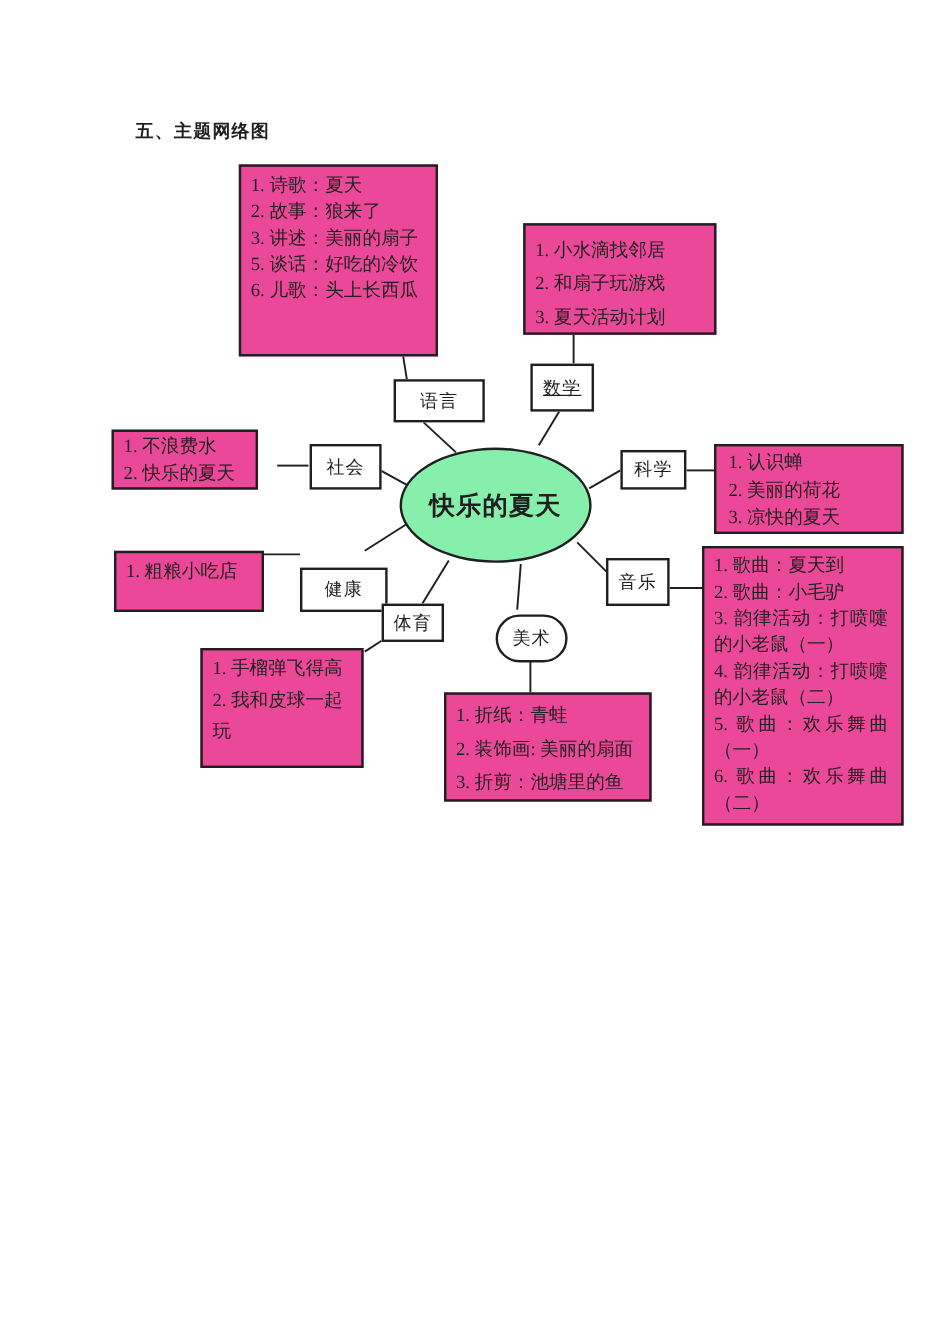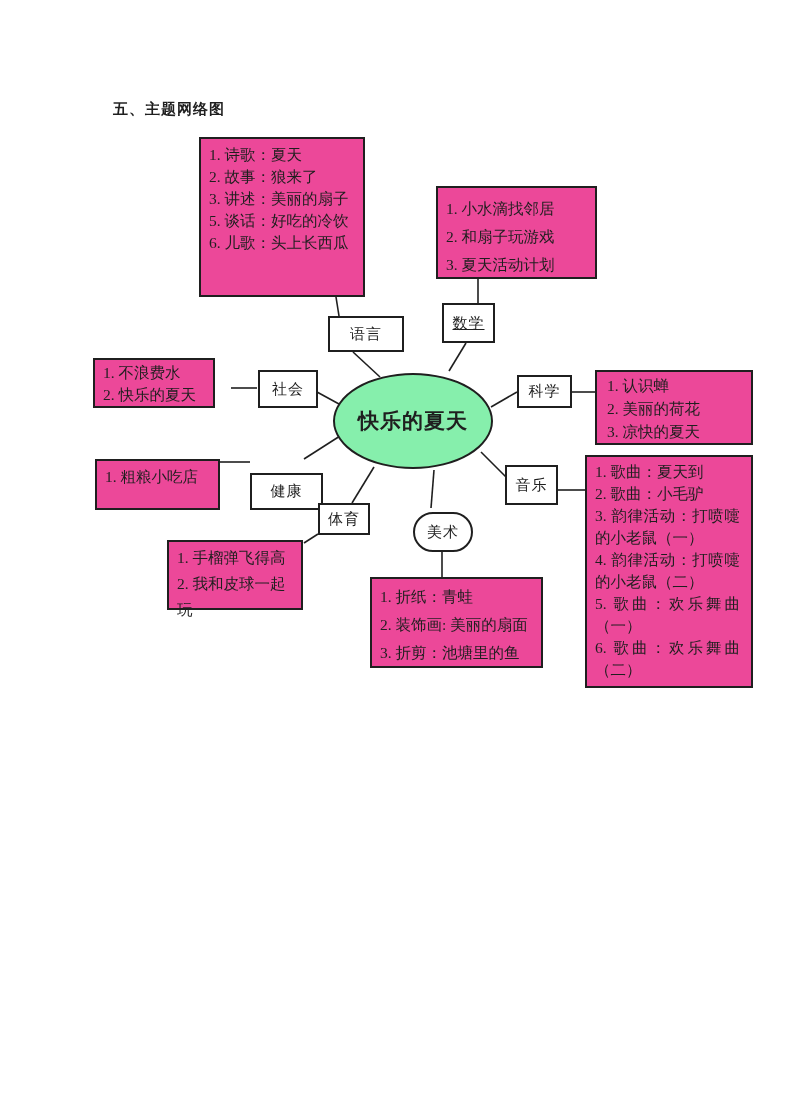--- a/index.html
+++ b/index.html
@@ -80,21 +80,21 @@
     border: 2px solid #1f1f1f;
     box-sizing: border-box;
     background: #ec4899;
     font-size: 15.5px;
   }
   .cbox .item { white-space: normal; }
   #box-language { left: 199px; top: 137px; width: 166px; height: 160px; padding: 5px 6px 0 8px;  line-height: 22px; }
   #box-math     { left: 436px; top: 186px; width: 161px; height: 93px;  padding: 7px 6px 0 8px;  line-height: 28px; }
   #box-social   { left: 93px;  top: 358px; width: 122px; height: 50px;  padding: 2px 4px 0 8px;  line-height: 22px; }
   #box-health   { left: 95px;  top: 447px; width: 125px; height: 51px;  padding: 5px 3px 0 8px;  line-height: 22px; margin-top: 12px; }
-  #box-pe       { left: 167px; top: 540px; width: 136px; height: 70px;  padding: 3px 6px 0 8px;  line-height: 26px; }
+  #box-pe       { left: 167px; top: 540px; width: 136px; height: 100px;  padding: 3px 6px 0 8px;  line-height: 26px; }
   #box-art      { left: 370px; top: 577px; width: 173px; height: 91px;  padding: 4px 6px 0 8px;  line-height: 28px; }
   #box-science  { left: 595px; top: 370px; width: 158px; height: 75px;  padding: 2px 20px 0 10px; line-height: 23px; }
   #box-music    { left: 585px; top: 455px; width: 168px; height: 233px; padding: 4px 11px 0 8px; line-height: 22px; }
   #box-music .item {
     text-align: justify;
     text-justify: inter-ideograph;
     line-break: strict;
   }
 </style>
 </head>

